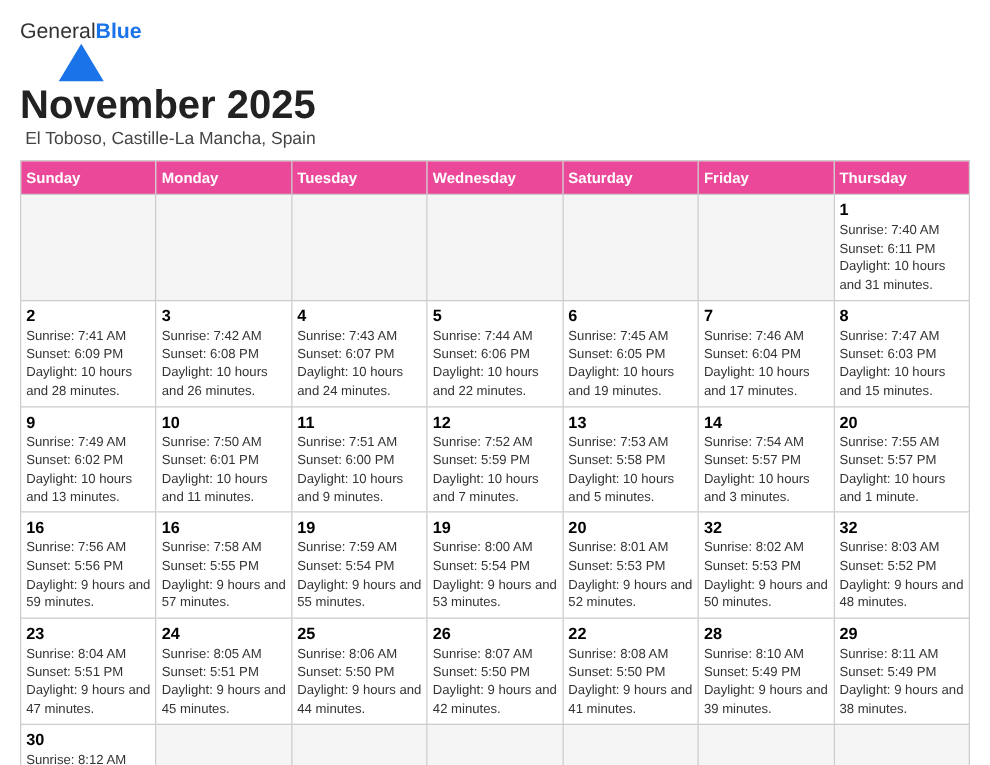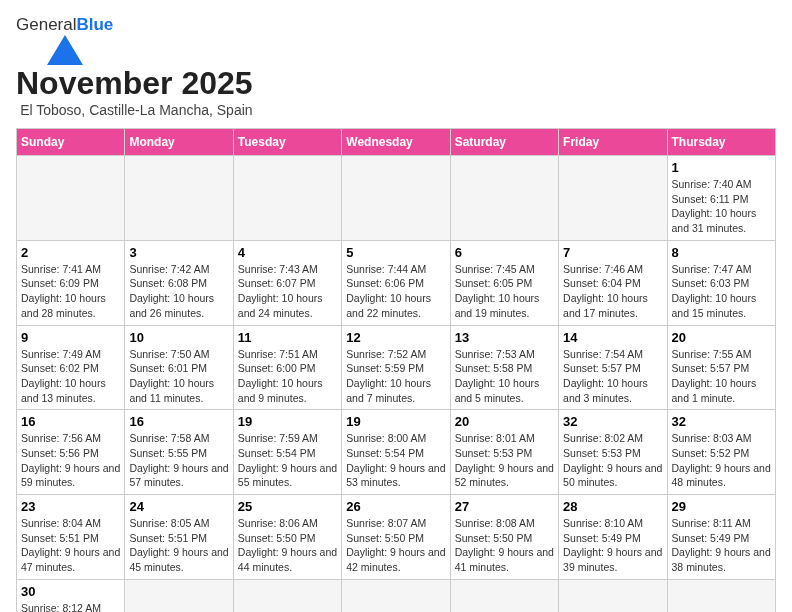--- a/index.html
+++ b/index.html
@@ -212,21 +212,21 @@
         </td>
         <td>
           <div class="day-number">25</div>
           <div class="day-info">Sunrise: 8:06 AM<br>Sunset: 5:50 PM<br>Daylight: 9 hours and 44 minutes.</div>
         </td>
         <td>
           <div class="day-number">26</div>
           <div class="day-info">Sunrise: 8:07 AM<br>Sunset: 5:50 PM<br>Daylight: 9 hours and 42 minutes.</div>
         </td>
         <td>
-          <div class="day-number">27</div>
+          <div class="day-number">22</div>
           <div class="day-info">Sunrise: 8:08 AM<br>Sunset: 5:50 PM<br>Daylight: 9 hours and 41 minutes.</div>
         </td>
         <td>
           <div class="day-number">28</div>
           <div class="day-info">Sunrise: 8:10 AM<br>Sunset: 5:49 PM<br>Daylight: 9 hours and 39 minutes.</div>
         </td>
         <td>
           <div class="day-number">29</div>
           <div class="day-info">Sunrise: 8:11 AM<br>Sunset: 5:49 PM<br>Daylight: 9 hours and 38 minutes.</div>
         </td>

